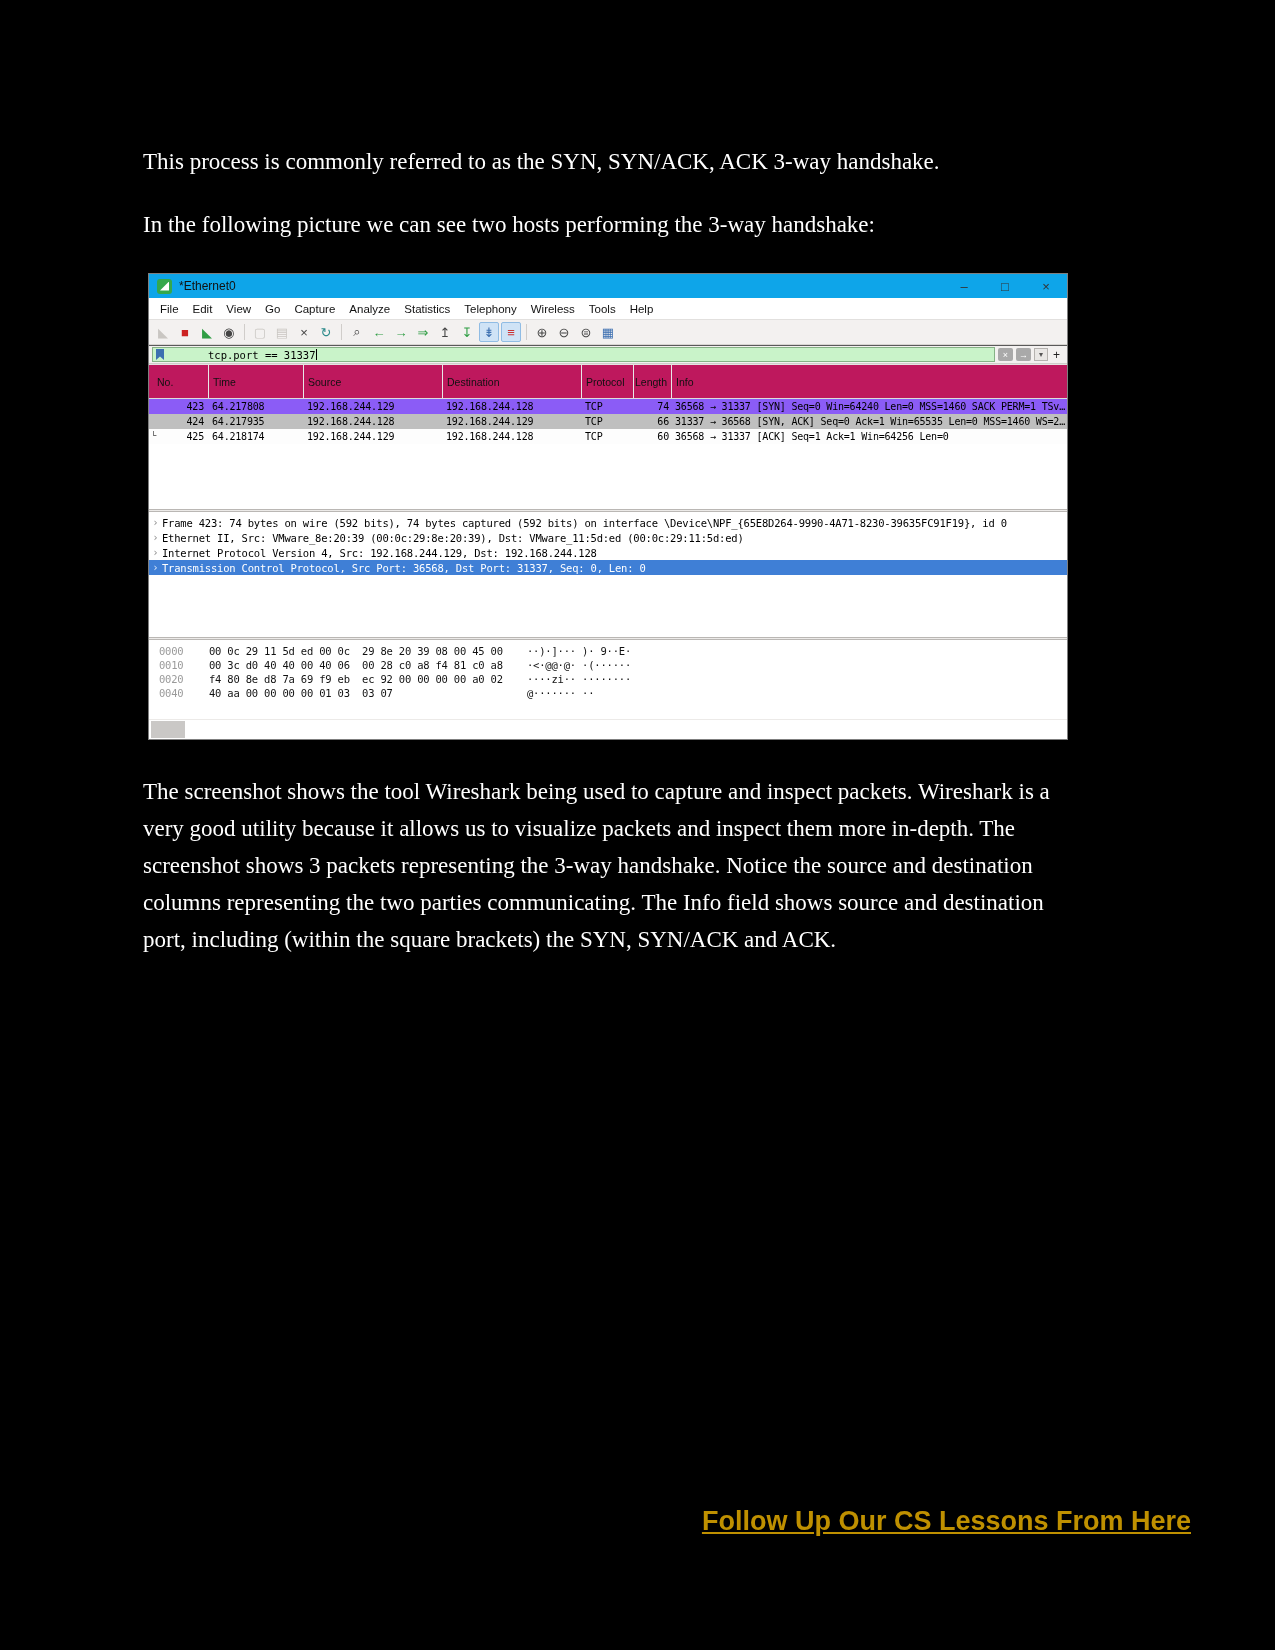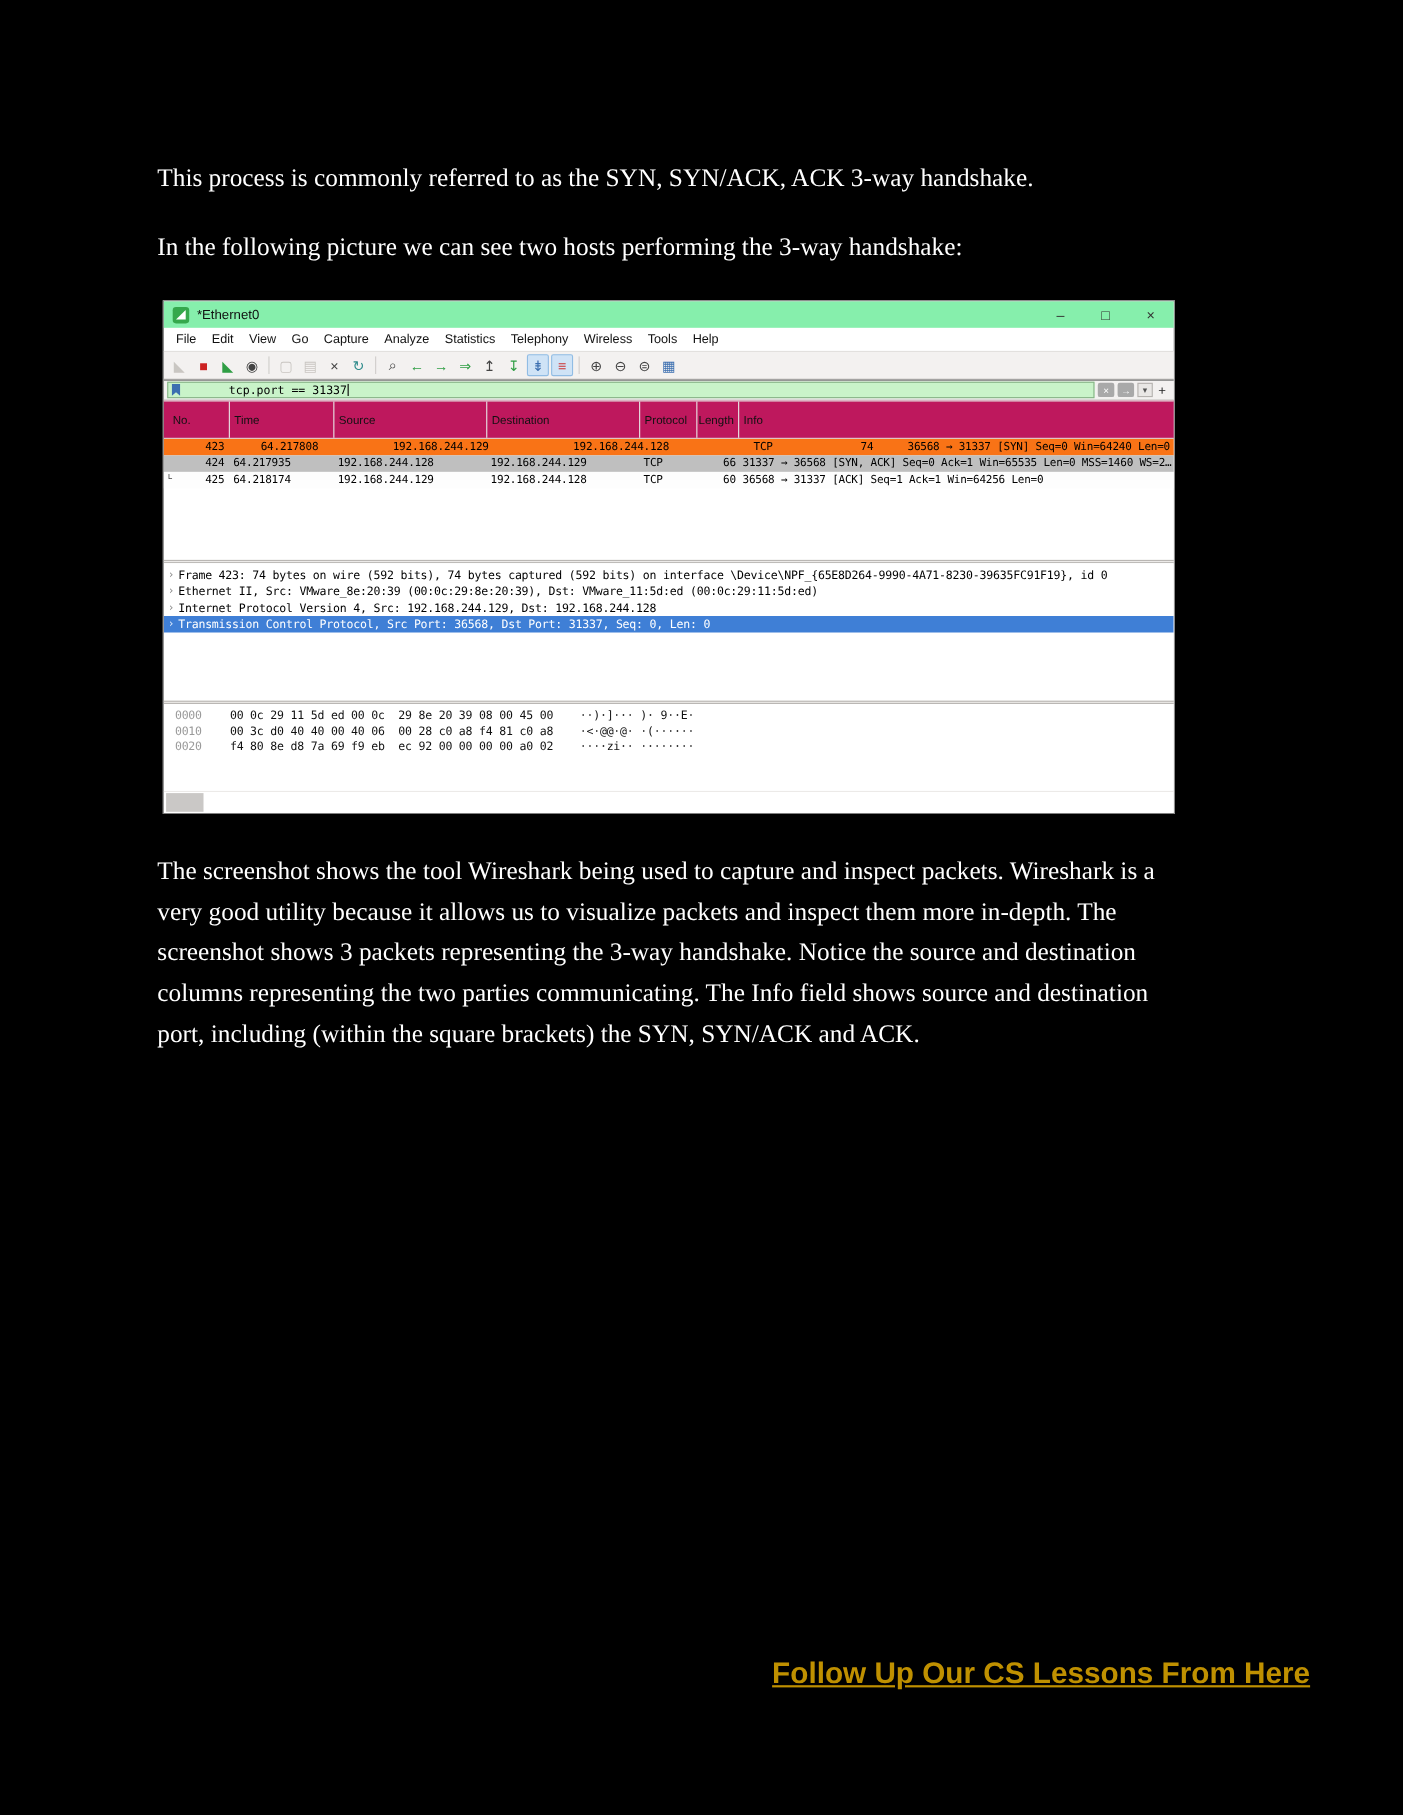--- a/index.html
+++ b/index.html
@@ -15,21 +15,21 @@
   .para.p1 { max-width:880px; }
   .para.p2 { max-width:940px; }
   .para.p3 { max-width:930px; margin-top:33px; }
 
   
   .ws-window {
     width:920px; margin:30px 0 0 5px; background:#fff;
     border:1px solid #7f7f7f; font-family:"Liberation Sans", sans-serif;
     color:#111;
   }
-  .titlebar { height:24px; display:flex; align-items:center; background:#86efac; }
+  .titlebar { height:24px; display:flex; align-items:center; background:#0ea5e9; }
   .app-icon { width:15px; height:15px; margin:0 7px 0 8px; border-radius:3px;
     background:#35a84c; position:relative; overflow:hidden; flex:none; }
   .app-icon::after { content:""; position:absolute; left:3px; top:3px; width:9px; height:9px;
     background:#fff; clip-path:polygon(0 100%, 100% 0, 100% 100%); }
   .title-text { font-size:12px; color:#111; }
   .win-controls { margin-left:auto; display:flex; align-items:center; }
   .win-btn { width:30px; height:24px; margin-left:11px; display:flex; align-items:center;
     justify-content:center; font-size:13px; color:#333; }
   .win-btn.close { margin-right:6px; }
 
@@ -71,21 +71,21 @@
     background:#be185d; font-size:10.5px; color:#111; align-items:center; }
   .ph { padding-left:4px; border-right:1px solid #e8e8e8; height:100%;
     display:flex; align-items:center; overflow:hidden; white-space:nowrap; }
   .ph:last-child { border-right:none; }
   .ph.clip span { margin-left:-3px; }
 
   .plist-body { height:110px; background:#fff; }
   .prow { display:grid; grid-template-columns:60px 95px 139px 139px 52px 38px 1fr;
     height:15px; align-items:center; font-family:"DejaVu Sans Mono", monospace;
     font-size:10px; letter-spacing:-0.2px; white-space:nowrap; color:#000; }
-  .prow.syn { background:#f97316;gap:25px; }
+  .prow.syn { background:#8b5cf6; }
   .prow.syn2 { background:#bfbfbf; }
   .prow.ack { background:#fdfdfd; }
   .pc { overflow:hidden; padding-left:3px; }
   .pc.no { text-align:right; padding-right:5px; position:relative; }
   .rowmark { position:absolute; left:2px; top:0; color:#444; font-size:9px; }
   .pc.len { text-align:right; padding-right:3px; }
 
   .splitter { height:3px; background:#eceae8; border-top:1px solid #bab7b4;
     border-bottom:1px solid #bab7b4; }
 
@@ -257,20 +257,25 @@
       <div class="hx-row">
         <span class="hx-off">0010</span>
         <span class="hx-bytes">00 3c d0 40 40 00 40 06  00 28 c0 a8 f4 81 c0 a8</span>
         <span class="hx-ascii">·&lt;·@@·@· ·(······</span>
       </div>
       <div class="hx-row">
         <span class="hx-off">0020</span>
         <span class="hx-bytes">f4 80 8e d8 7a 69 f9 eb  ec 92 00 00 00 00 a0 02</span>
         <span class="hx-ascii">····zi·· ········</span>
       </div>
+      <div class="hx-row">
+        <span class="hx-off">0040</span>
+        <span class="hx-bytes">40 aa 00 00 00 00 01 03  03 07</span>
+        <span class="hx-ascii">@······· ··</span>
+      </div>
     </div>
 
     <div class="statusstrip">
       <span class="status-corner"></span>
     </div>
 
   </div>
 
   <p class="para p3">The screenshot shows the tool Wireshark being used to capture and inspect packets. Wireshark is a very good utility because it allows us to visualize packets and inspect them more in-depth. The screenshot shows 3 packets representing the 3-way handshake. Notice the source and destination columns representing the two parties communicating. The Info field shows source and destination port, including (within the square brackets) the SYN, SYN/ACK and ACK.</p>
 

